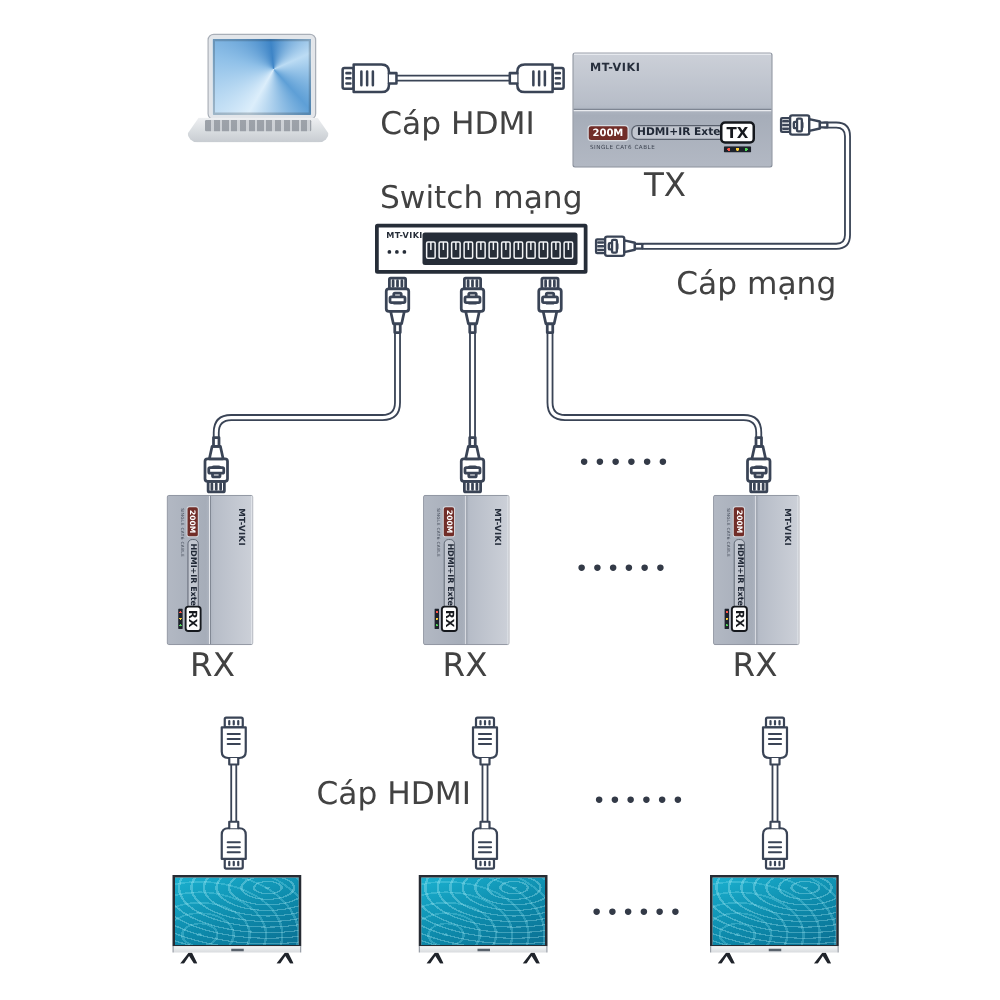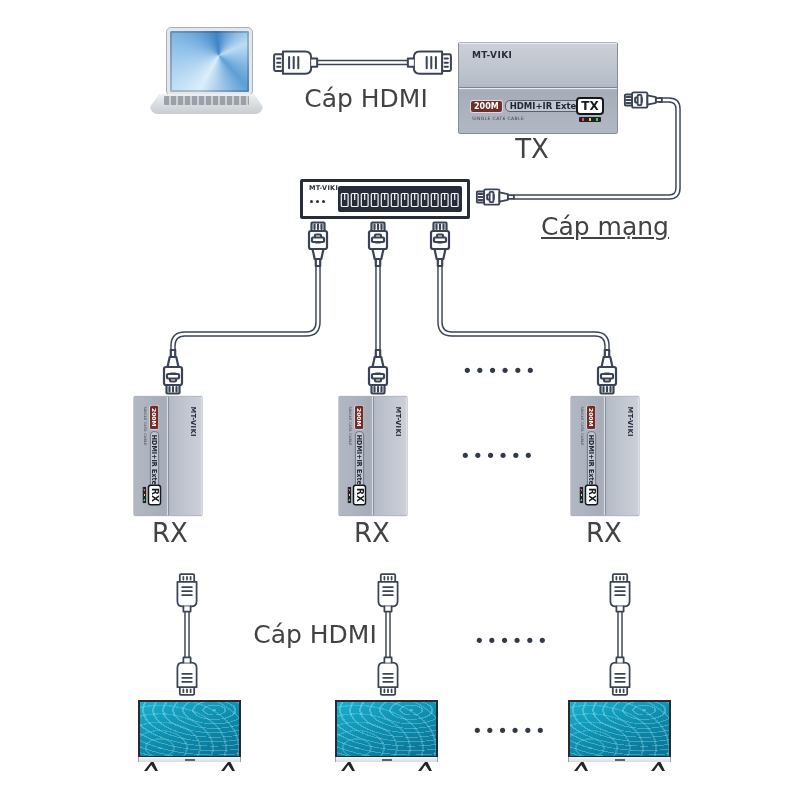--- a/index.html
+++ b/index.html
@@ -187,21 +187,22 @@
 
   <div class="abs laptop">
     <div class="laptop-screen"></div>
     <div class="laptop-base">
       <div class="laptop-kb"></div>
     </div>
   </div>
 
   <div class="lbl" style="left:300px;top:84px;width:132px;">Cáp HDMI</div>
   <div class="lbl" style="left:492px;top:134px;width:80px;font-size:26px;">TX</div>
-  <div class="lbl" style="left:535px;top:212px;width:140px;text-decoration:underline;">Cáp mạng</div>
+  <div class="lbl" style="left:300px;top:143px;width:170px;">Switch mạng</div>
+  <div class="lbl" style="left:535px;top:212px;width:140px;">Cáp mạng</div>
   <div class="lbl" style="left:248px;top:620px;width:134px;">Cáp HDMI</div>
   <div class="lbl" style="left:138px;top:518px;width:64px;font-size:26px;">RX</div>
   <div class="lbl" style="left:340px;top:518px;width:64px;font-size:26px;">RX</div>
   <div class="lbl" style="left:572px;top:518px;width:64px;font-size:26px;">RX</div>
 
   <div class="dots" style="left:462px;top:362px;">••••••</div>
   <div class="dots" style="left:460px;top:447px;">••••••</div>
   <div class="dots" style="left:474px;top:632px;">••••••</div>
   <div class="dots" style="left:472px;top:722px;">••••••</div>
 

